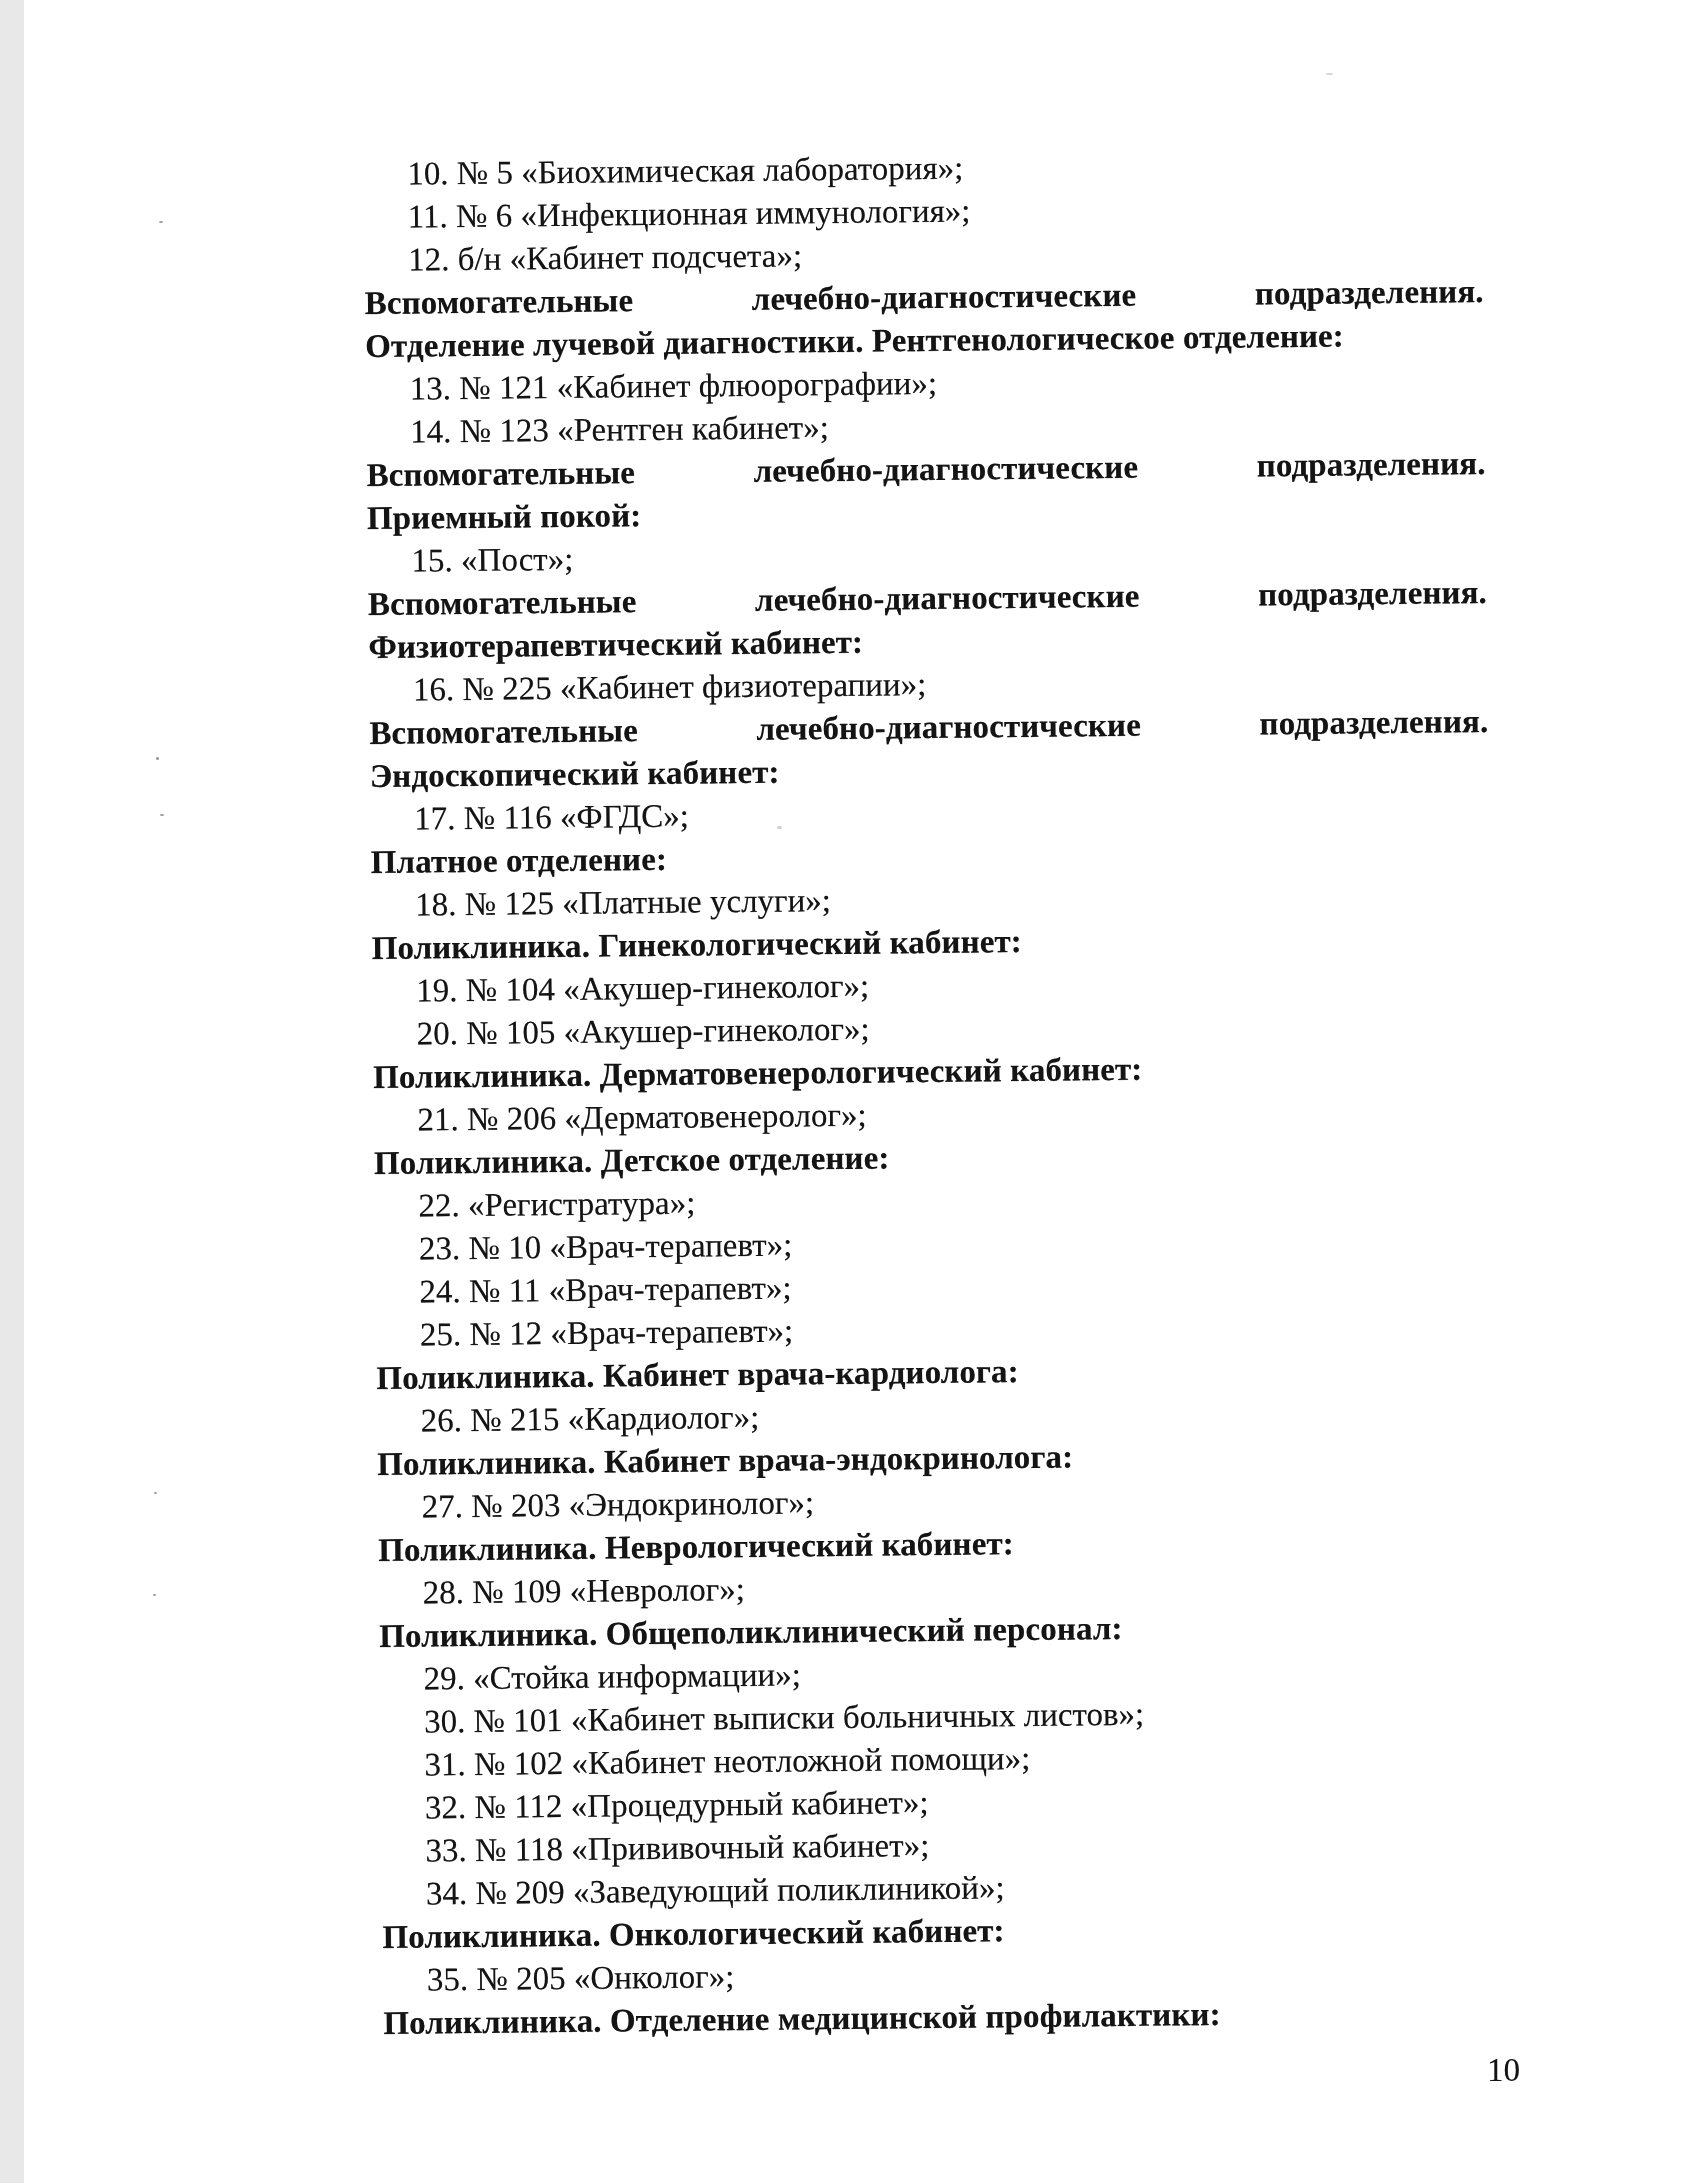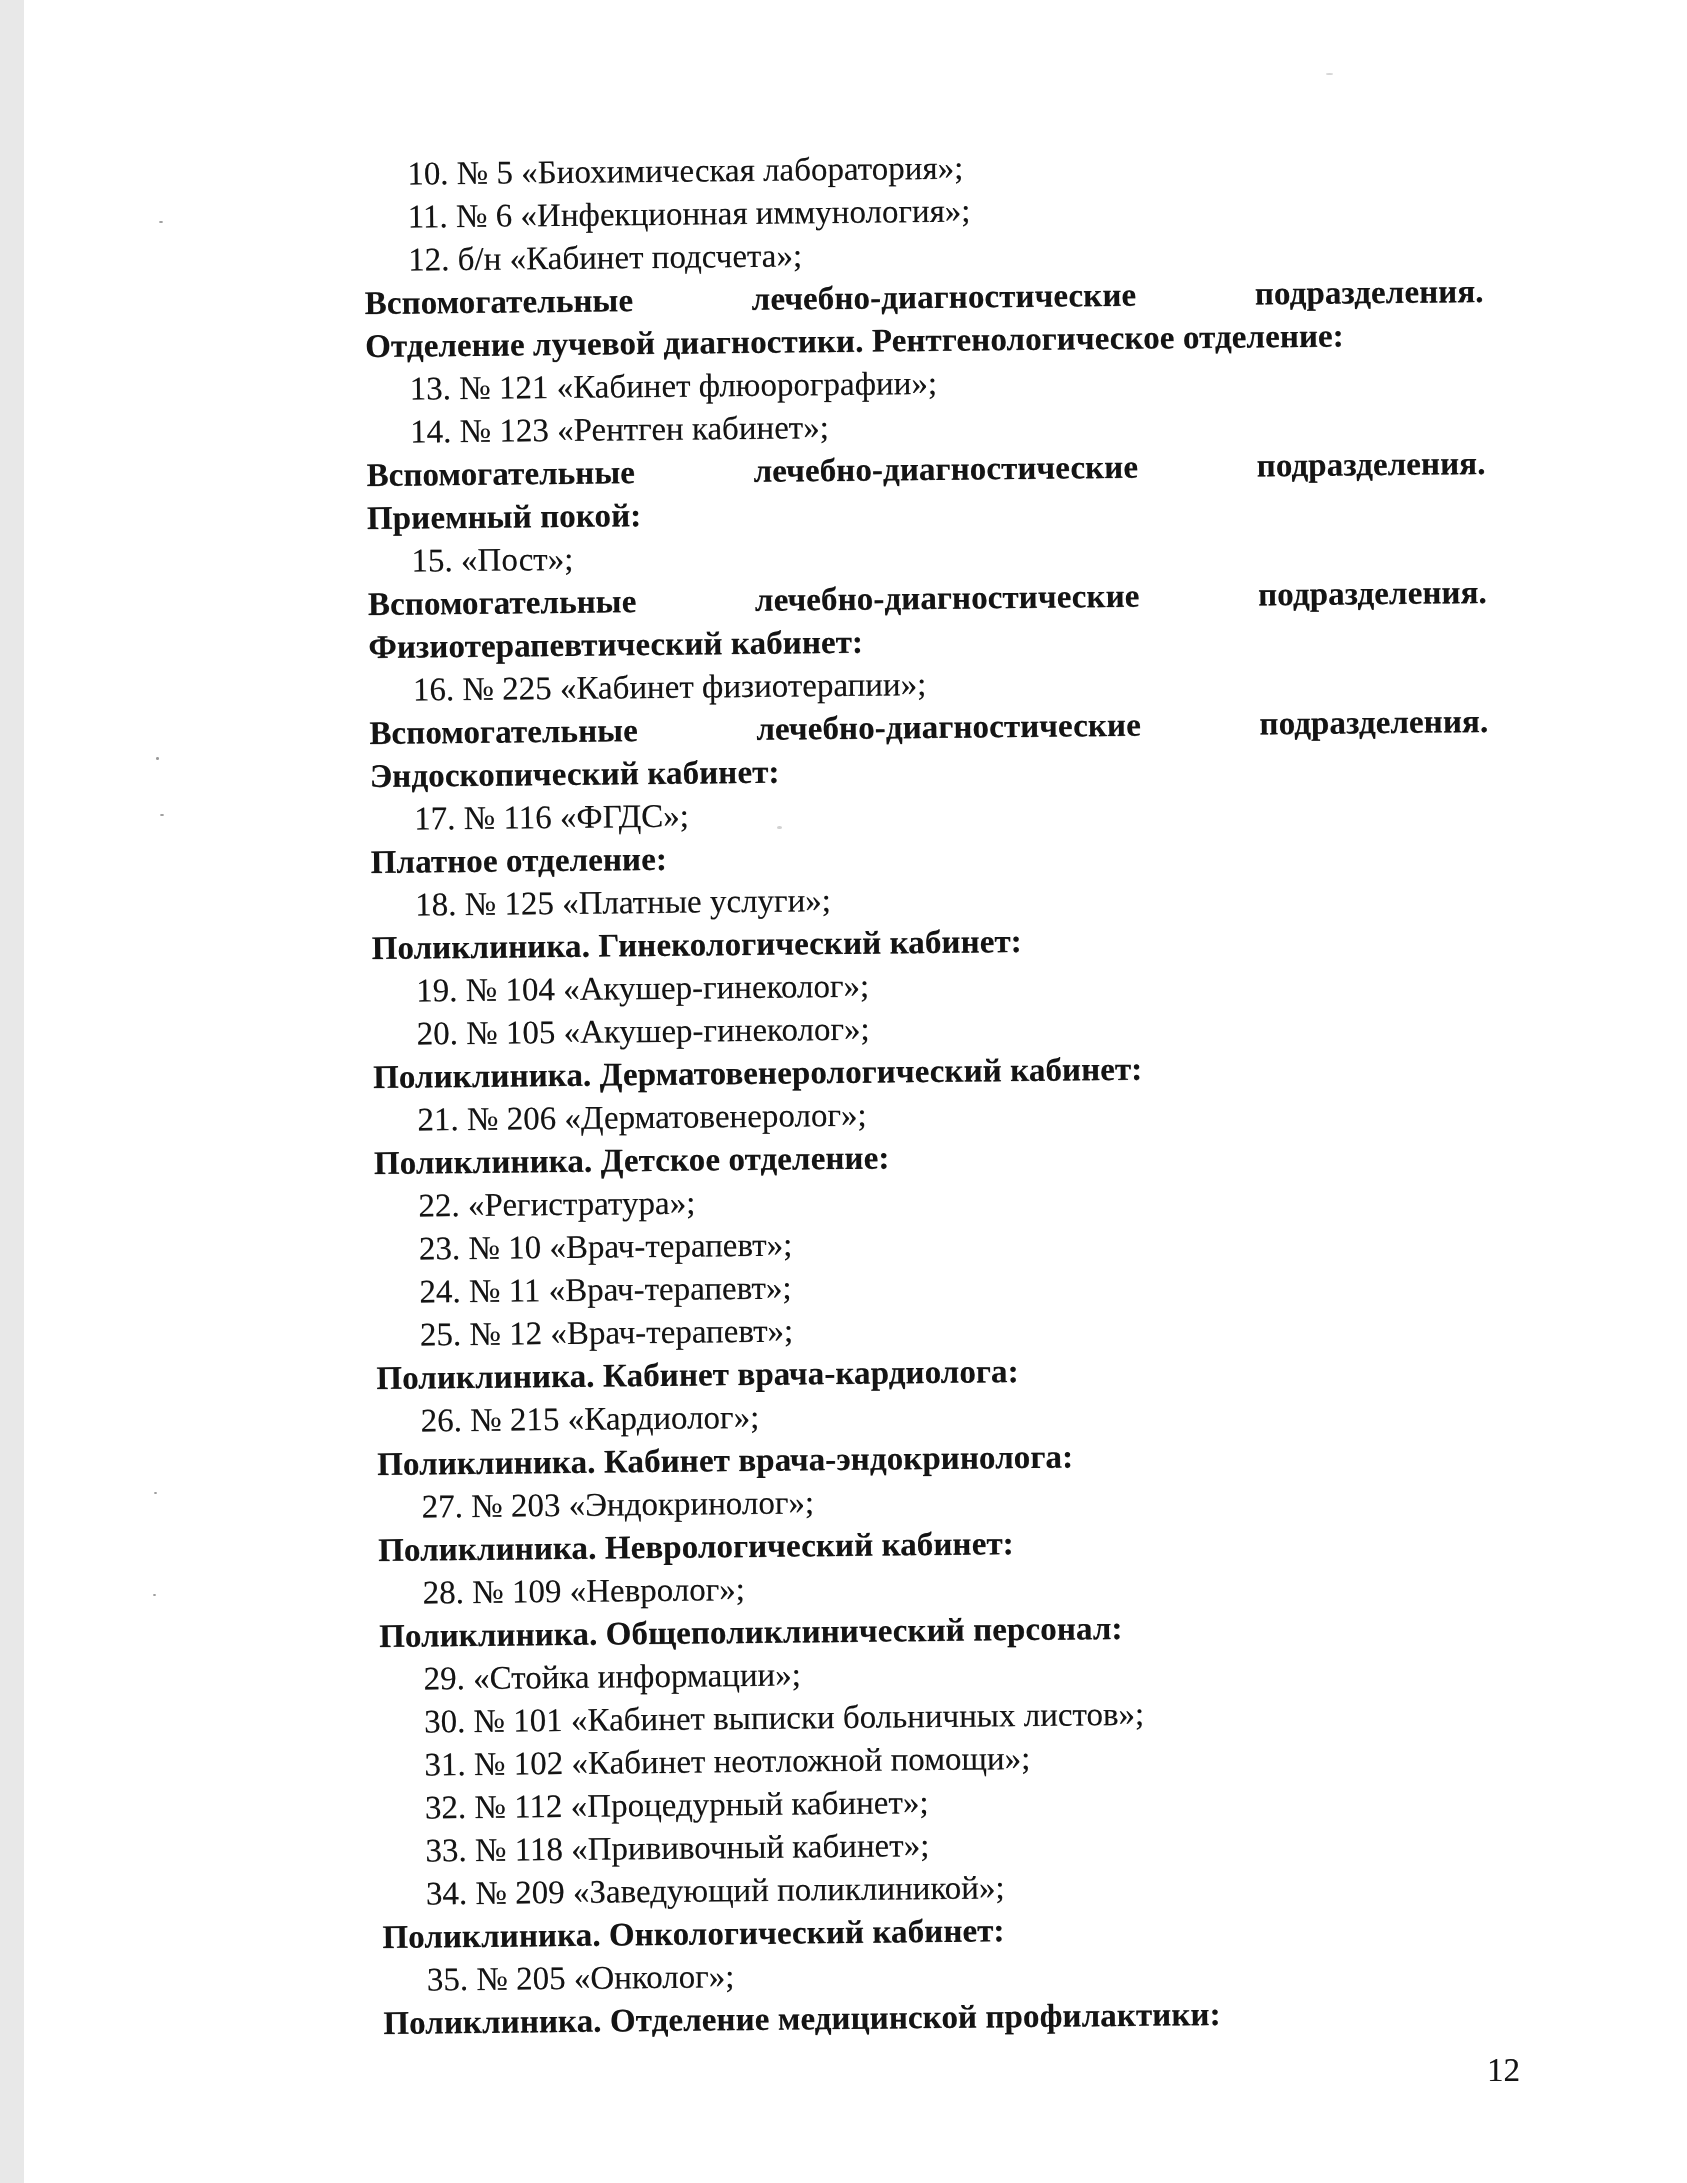--- a/index.html
+++ b/index.html
@@ -119,21 +119,21 @@
       <div class="line item">30. № 101 «Кабинет выписки больничных листов»;</div>
       <div class="line item">31. № 102 «Кабинет неотложной помощи»;</div>
       <div class="line item">32. № 112 «Процедурный кабинет»;</div>
       <div class="line item">33. № 118 «Прививочный кабинет»;</div>
       <div class="line item">34. № 209 «Заведующий поликлиникой»;</div>
       <div class="line heading">Поликлиника. Онкологический кабинет:</div>
       <div class="line item">35. № 205 «Онколог»;</div>
       <div class="line heading">Поликлиника. Отделение медицинской профилактики:</div>
     </div>
 
-  <div class="page-num">12</div>
+  <div class="page-num">10</div>
 
   <div class="speck" style="left:135px; top:221px;  width:4px;  height:2px;"></div>
   <div class="speck" style="left:1302px; top:73px; width:6.6px; height:2px; opacity:.4;"></div>
   <div class="speck" style="left:132px; top:757px; width:3.3px;  height:2.6px;"></div>
   <div class="speck" style="left:136px; top:814px; width:4px;  height:2px;"></div>
   <div class="speck" style="left:753px; top:826px; width:4.6px; height:3.3px; opacity:.45;"></div>
   <div class="speck" style="left:130px; top:1492px; width:3.3px;  height:2px;"></div>
   <div class="speck" style="left:129px; top:1594px; width:3.3px;  height:2px;"></div>
 
 </div>

